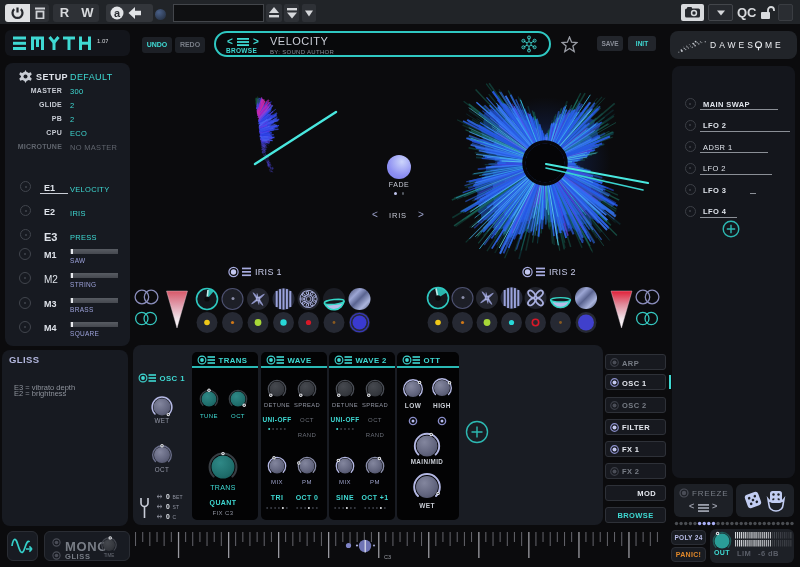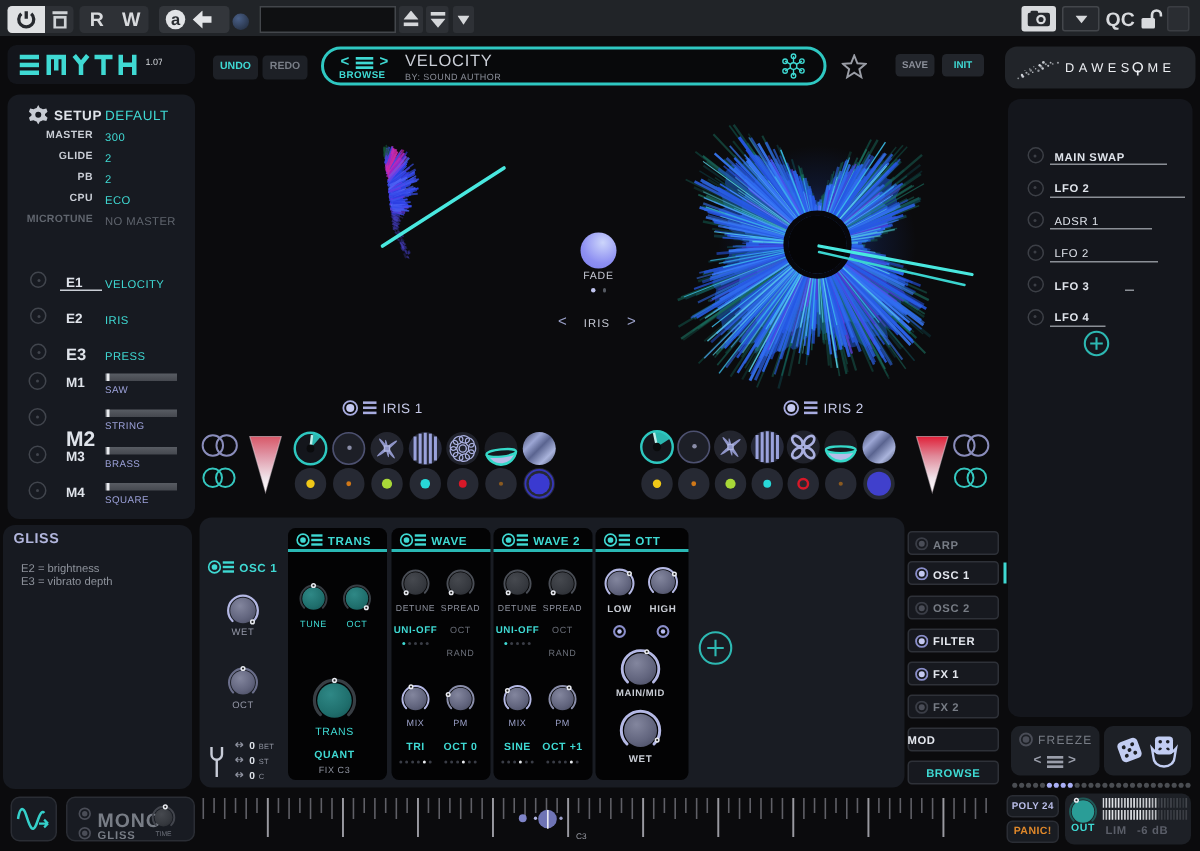--- a/index.html
+++ b/index.html
@@ -179,39 +179,39 @@
 <div class="ab wh" style="left:44px;top:231px;font-size:11px;font-weight:bold">E3</div>
 <div class="ab cy" style="left:70px;top:233px;font-size:7.5px;letter-spacing:0.3px">PRESS</div>
 <div class="ab" style="left:19px;top:248px;width:12px;height:12px;border:1px solid #41454d;border-radius:50%"></div>
 <div class="ab" style="left:24px;top:253px;width:2px;height:2px;background:#41454d;border-radius:50%"></div>
 <div class="ab wh" style="left:44px;top:250px;font-size:9px;font-weight:bold">M1</div>
 <div class="ab" style="left:70px;top:249px;width:48px;height:5px;background:linear-gradient(#585c63,#45484f)"></div>
 <div class="ab" style="left:71px;top:249px;width:1.5px;height:5px;background:#e8eaee"></div>
 <div class="ab lv" style="left:70px;top:257px;font-size:6.5px;letter-spacing:0.3px">SAW</div>
 <div class="ab" style="left:19px;top:272px;width:12px;height:12px;border:1px solid #41454d;border-radius:50%"></div>
 <div class="ab" style="left:24px;top:277px;width:2px;height:2px;background:#41454d;border-radius:50%"></div>
-<div class="ab wh" style="left:44px;top:284px;font-size:14px;font-weight:bold">M2</div>
+<div class="ab wh" style="left:44px;top:274px;font-size:10px;font-weight:normal">M2</div>
 <div class="ab" style="left:70px;top:273px;width:48px;height:5px;background:linear-gradient(#585c63,#45484f)"></div>
 <div class="ab" style="left:71px;top:273px;width:1.5px;height:5px;background:#e8eaee"></div>
 <div class="ab lv" style="left:70px;top:281px;font-size:6.5px;letter-spacing:0.3px">STRING</div>
 <div class="ab" style="left:19px;top:297px;width:12px;height:12px;border:1px solid #41454d;border-radius:50%"></div>
 <div class="ab" style="left:24px;top:302px;width:2px;height:2px;background:#41454d;border-radius:50%"></div>
 <div class="ab wh" style="left:44px;top:299px;font-size:9px;font-weight:bold">M3</div>
 <div class="ab" style="left:70px;top:298px;width:48px;height:5px;background:linear-gradient(#585c63,#45484f)"></div>
 <div class="ab" style="left:71px;top:298px;width:1.5px;height:5px;background:#e8eaee"></div>
 <div class="ab lv" style="left:70px;top:306px;font-size:6.5px;letter-spacing:0.3px">BRASS</div>
 <div class="ab" style="left:19px;top:321px;width:12px;height:12px;border:1px solid #41454d;border-radius:50%"></div>
 <div class="ab" style="left:24px;top:326px;width:2px;height:2px;background:#41454d;border-radius:50%"></div>
 <div class="ab wh" style="left:44px;top:323px;font-size:9px;font-weight:bold">M4</div>
 <div class="ab" style="left:70px;top:322px;width:48px;height:5px;background:linear-gradient(#585c63,#45484f)"></div>
 <div class="ab" style="left:71px;top:322px;width:1.5px;height:5px;background:#e8eaee"></div>
 <div class="ab lv" style="left:70px;top:330px;font-size:6.5px;letter-spacing:0.3px">SQUARE</div>
 <div class="pan" style="left:2px;top:350px;width:126px;height:176px"></div>
 <div class="ab" style="left:9px;top:354px;font-size:9.5px;font-weight:bold;color:#b2b6dd;letter-spacing:0.4px">GLISS</div>
-<div class="ab" style="left:14px;top:374px;font-size:7.5px;color:#8d929b">E2 = brightness</div>
+<div class="ab" style="left:14px;top:389px;font-size:7.5px;color:#8d929b">E2 = brightness</div>
 <div class="ab" style="left:14px;top:383px;font-size:7.5px;color:#8d929b">E3 = vibrato depth</div>
 <svg width="800" height="300" viewBox="0 0 800 300" style="position:absolute;left:0;top:0;pointer-events:none">
     <defs>
       <radialGradient id="bglow" cx="0.5" cy="0.5" r="0.5">
         <stop offset="0.25" stop-color="#2446b8" stop-opacity="0.5"></stop>
         <stop offset="0.6" stop-color="#1c3fa0" stop-opacity="0.2"></stop>
         <stop offset="1" stop-color="#1c3fa0" stop-opacity="0"></stop>
       </radialGradient>
     </defs>
     <circle cx="545" cy="163" r="66" fill="url(#bglow)"></circle>
@@ -1907,21 +1907,21 @@
     <circle cx="4.5" cy="4.5" r="2" fill="#c4c8f0"></circle>
   </svg>
 <div class="ab" style="left:622px;top:445.0px;font-size:7.5px;font-weight:bold;color:#e4e7ee;letter-spacing:0.4px">FX 1</div>
 <div class="ab" style="left:605px;top:462.5px;width:61px;height:16px;background:#17191f;border:1px solid #2e3138;border-radius:3px"></div>
 <svg class="ab" style="left:610px;top:466.5px" width="9" height="9" viewBox="0 0 9 9">
     <circle cx="4.5" cy="4.5" r="3.8" fill="none" stroke="#3a3d46" stroke-width="1.2"></circle>
     <circle cx="4.5" cy="4.5" r="2" fill="#4a4d57"></circle>
   </svg>
 <div class="ab" style="left:622px;top:467.0px;font-size:7.5px;font-weight:bold;color:#787d86;letter-spacing:0.4px">FX 2</div>
 <div class="ab" style="left:605px;top:484.5px;width:61px;height:16px;background:#17191f;border:1px solid #2e3138;border-radius:3px"></div>
-<div class="ab" style="left:605px;top:489.0px;width:51px;text-align:left;font-size:7.5px;font-weight:bold;color:#e4e7ee;letter-spacing:0.4px">MOD</div>
+<div class="ab" style="left:605px;top:489.0px;width:51px;text-align:right;font-size:7.5px;font-weight:bold;color:#e4e7ee;letter-spacing:0.4px">MOD</div>
 <div class="ab" style="left:605px;top:506.5px;width:61px;height:16px;background:#17191f;border:1px solid #2e3138;border-radius:3px"></div>
 <div class="ab" style="left:605px;top:511.0px;width:61px;text-align:center;font-size:7.5px;font-weight:bold;color:#3fd9d3;letter-spacing:0.4px">BROWSE</div>
 <div class="pan" style="left:672px;top:66px;width:123px;height:412px;background:#14161c"></div>
 <div class="ab" style="left:684.5px;top:98px;width:11px;height:11px;border:1px solid #3c3f46;border-radius:50%"></div>
 <div class="ab" style="left:689px;top:102.5px;width:2px;height:2px;background:#3c3f46;border-radius:50%"></div>
 <div class="ab" style="left:703px;top:99.5px;font-size:7.5px;font-weight:bold;color:#dfe3ea;letter-spacing:0.4px">MAIN SWAP</div>
 <div class="ab" style="left:700px;top:109px;width:78px;height:1px;background:#8b8f96"></div>
 <div class="ab" style="left:684.5px;top:119.5px;width:11px;height:11px;border:1px solid #3c3f46;border-radius:50%"></div>
 <div class="ab" style="left:689px;top:124.0px;width:2px;height:2px;background:#3c3f46;border-radius:50%"></div>
 <div class="ab" style="left:703px;top:121.0px;font-size:7.5px;font-weight:bold;color:#dfe3ea;letter-spacing:0.4px">LFO 2</div>

